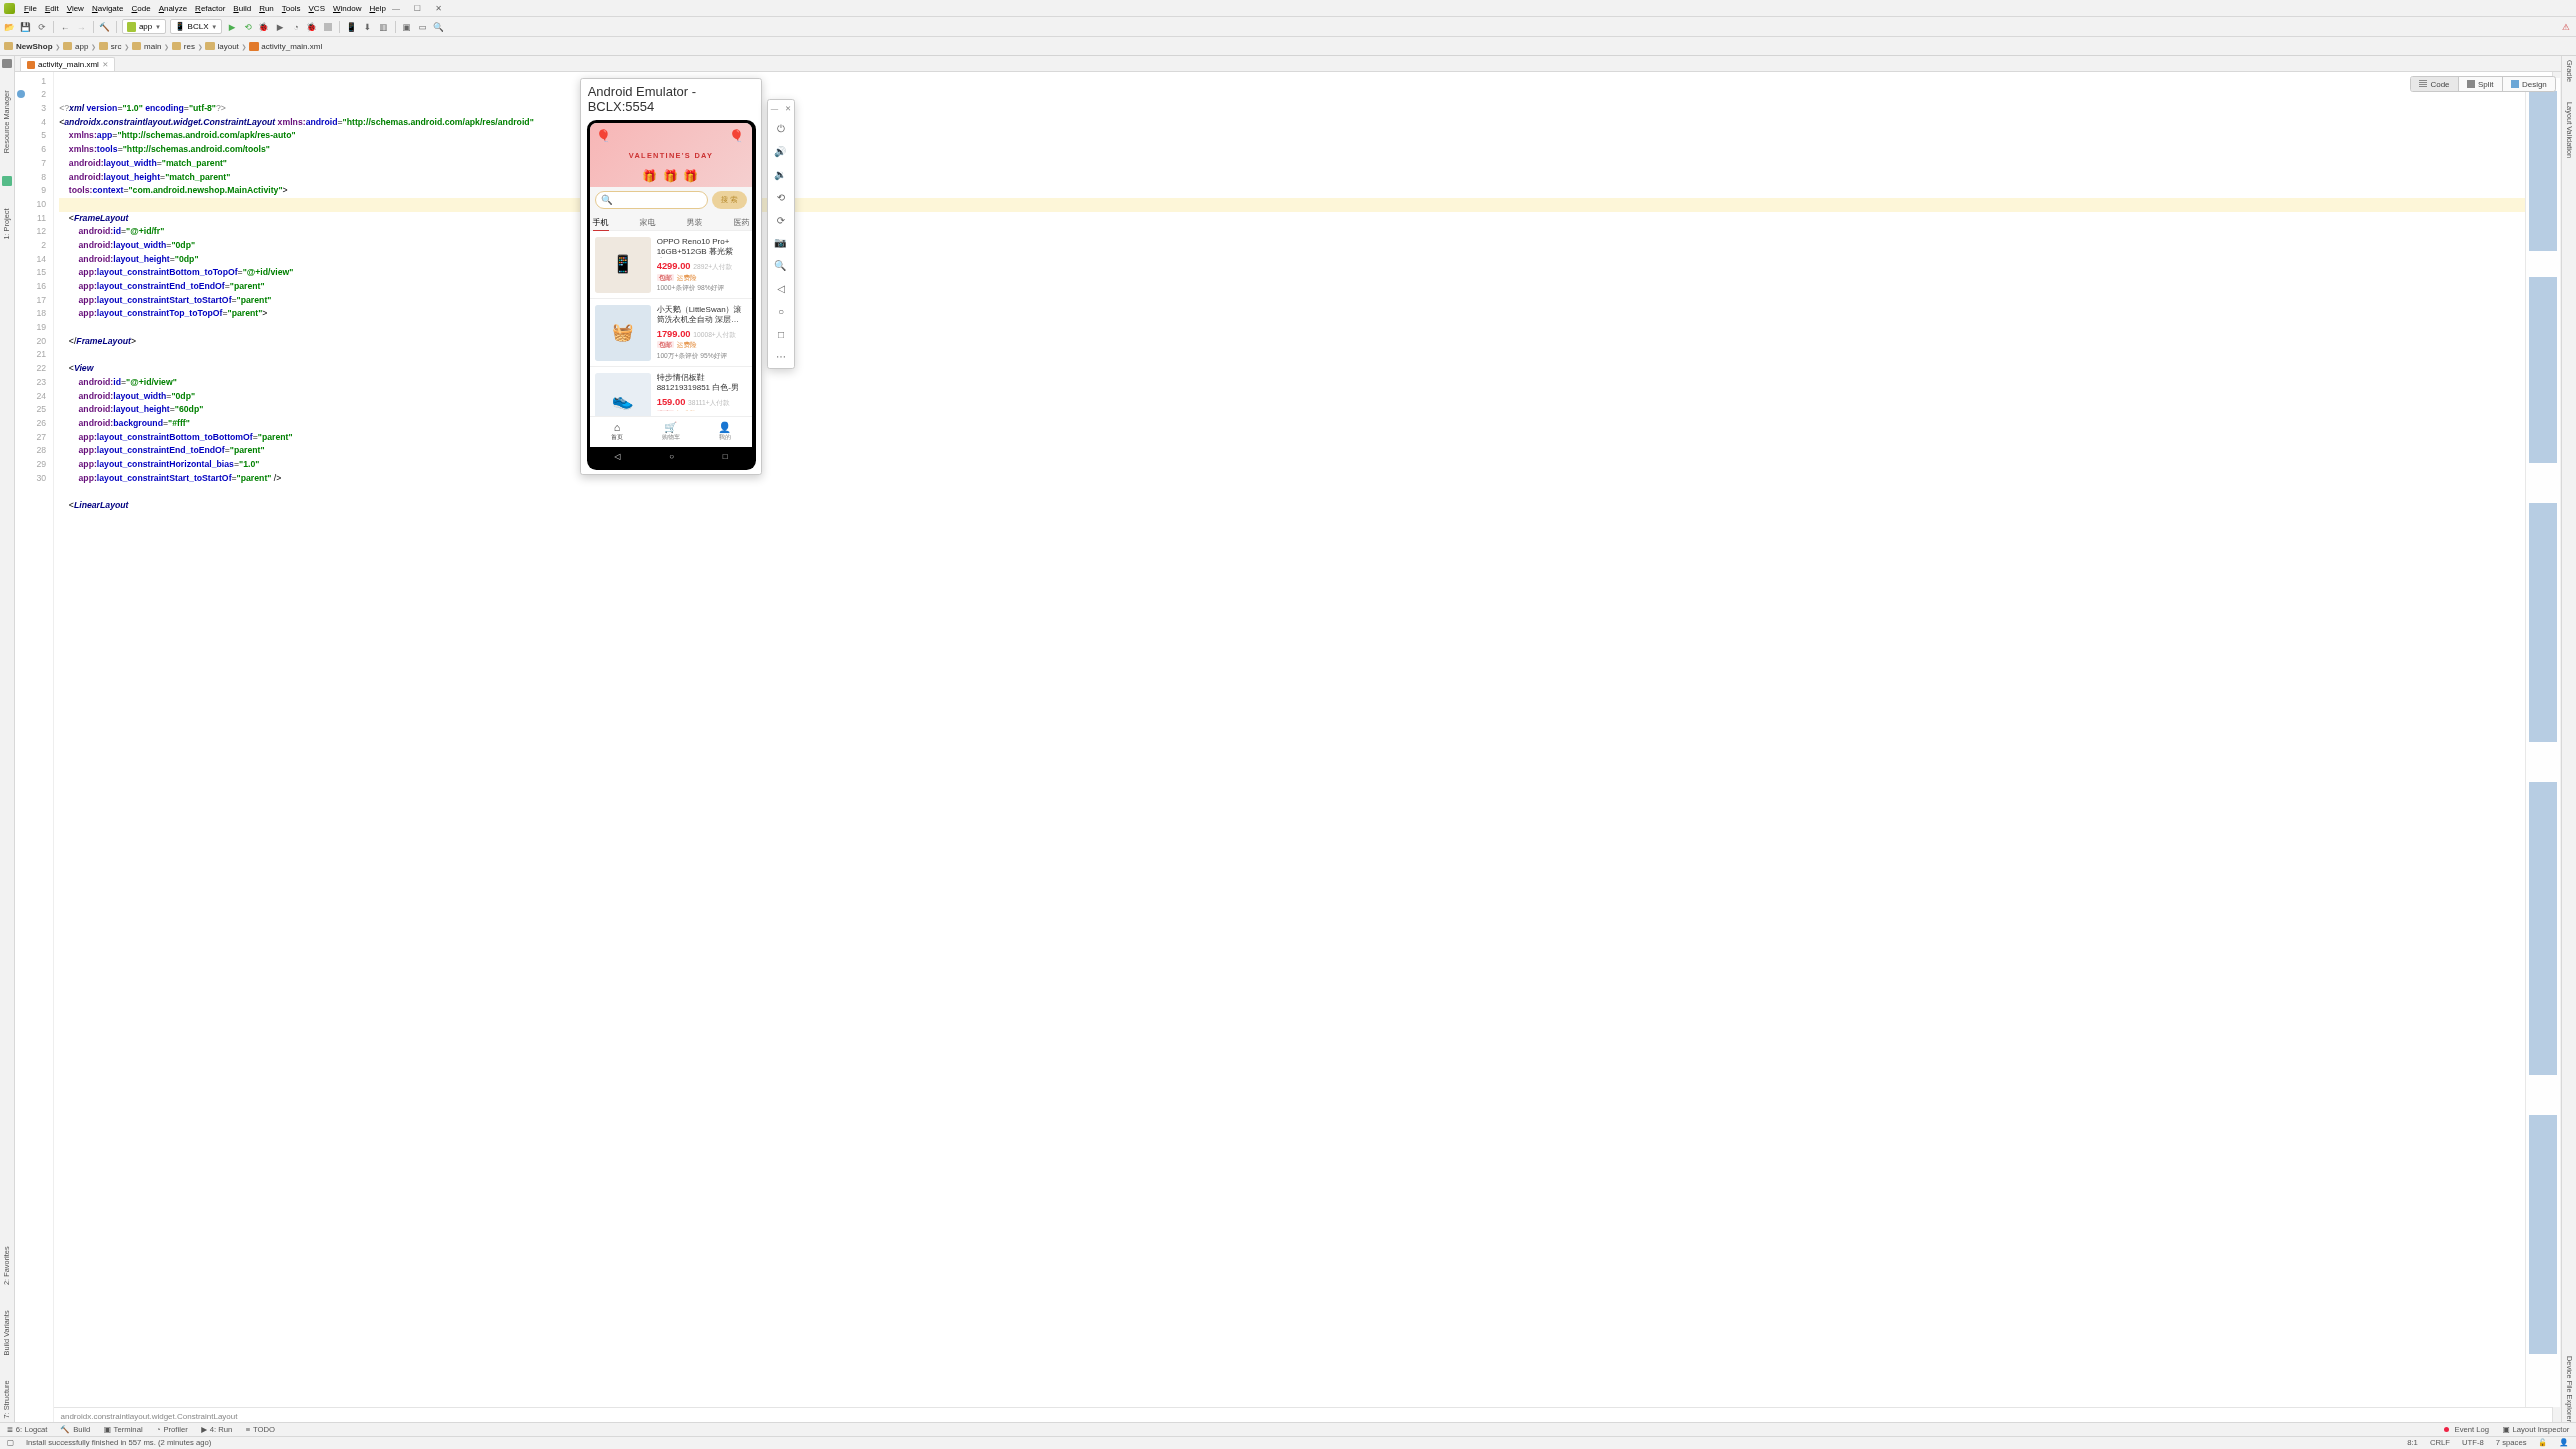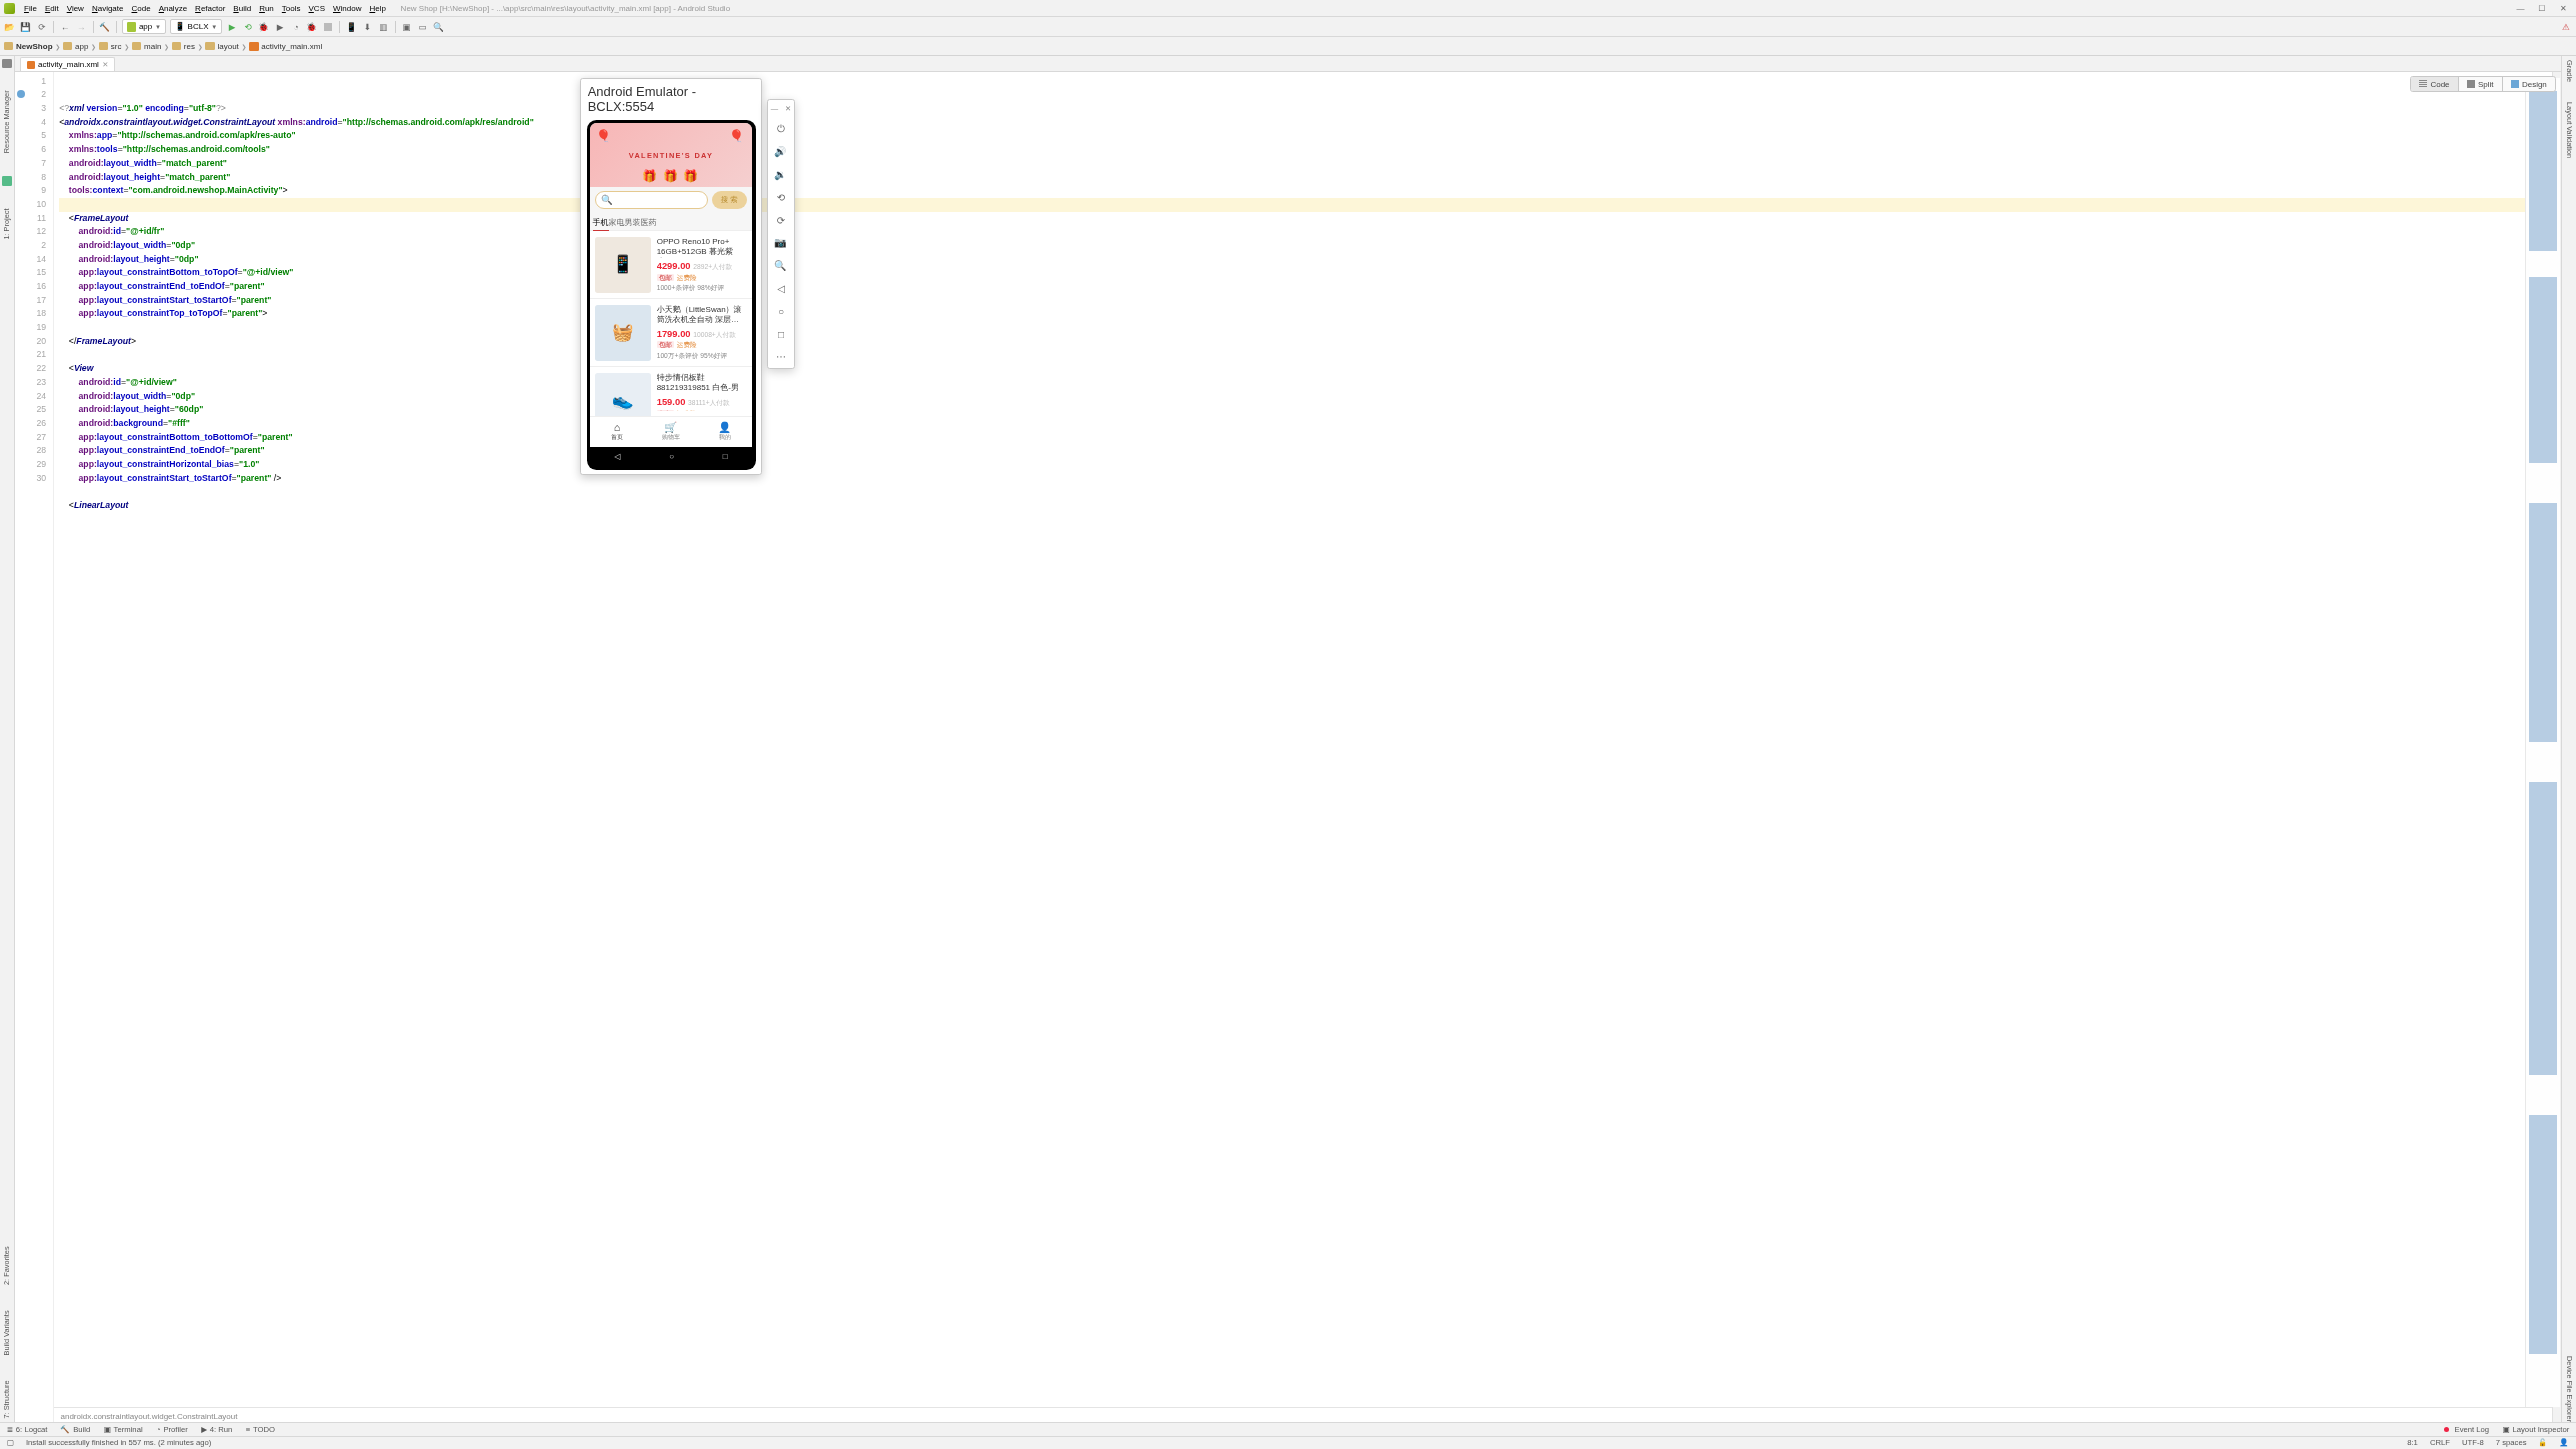--- a/index.html
+++ b/index.html
@@ -79,21 +79,21 @@
 .phone { margin: 0 auto 4px; width: 169px; background: #000; border-radius: 9.4px; padding: 3.4px; }
 .screen { width: 100%; background:#f6f6f6; border-radius: 6.7px 6.7px 0 0; overflow:hidden; }
 .banner { height: 64px; background: linear-gradient(135deg,#f7b6b6,#f5cfcf); display:flex; align-items:center; justify-content:center; color:#c33; font-weight:bold; font-size:7.4px; letter-spacing:1.3px; position:relative;}
 .banner::before, .banner::after { content:"🎈"; position:absolute; top:5.4px; font-size:12px; }
 .banner::before { left:6.7px; } .banner::after { right:6.7px; }
 .banner .gifts { position:absolute; bottom:4px; display:flex; gap:4px; font-size:12px;}
 .search-row { display:flex; gap:4px; padding: 4px 5.4px; align-items:center; }
 .search-box { flex:1; height:17.4px; border:0.7px solid #e5c98f; border-radius:9.4px; background:#fff; display:flex; align-items:center; padding:0 5.4px; }
 .search-box .mag { color:#d7b46a; font-size:9.4px;}
 .search-btn { width:35px; height:17.4px; border-radius:9.4px; background:#ecd29b; color:#b78b2e; display:flex;align-items:center;justify-content:center;font-size:7.4px;}
-.cat-tabs { display:flex; justify-content:flex-start; padding: 4px 2.7px 2.7px; font-size:8px; color:#666; }
+.cat-tabs { display:flex; justify-content:space-between; padding: 4px 2.7px 2.7px; font-size:8px; color:#666; }
 .cat-tabs .active { color:#000; position:relative; }
 .cat-tabs .active::after { content:""; position:absolute; left:0; right:0; bottom:-3.4px; height:1.3px; background:#c33; }
 .prod-list { background:#fff; }
 .prod { display:flex; gap:5.4px; padding:5.4px; border-top:0.7px solid #eee; }
 .prod-img { width:56px; height:56px; border-radius:2.7px; flex-shrink:0; display:flex;align-items:center;justify-content:center;font-size:17.4px;}
 .prod-body { flex:1; font-size:7.4px; color:#333; overflow:hidden;}
 .prod-title { font-size:8px; line-height:1.3; max-height:21px; overflow:hidden; font-weight:500;}
 .price-row { margin-top:2.7px; }
 .price { color:#e23; font-weight:bold; font-size:9.4px; }
 .sold  { color:#bbb; font-size:6.7px; margin-left:2.7px;}
@@ -140,21 +140,20 @@
       <span class="menu-item"><u>C</u>ode</span>
       <span class="menu-item"><u>A</u>nalyze</span>
       <span class="menu-item"><u>R</u>efactor</span>
       <span class="menu-item"><u>B</u>uild</span>
       <span class="menu-item"><u>R</u>un</span>
       <span class="menu-item"><u>T</u>ools</span>
       <span class="menu-item"><u>V</u>CS</span>
       <span class="menu-item"><u>W</u>indow</span>
       <span class="menu-item"><u>H</u>elp</span>
     </div>
-  <div class="title-path">New Shop [H:\NewShop] - ...\app\src\main\res\layout\activity_main.xml [app] - Android Studio</div>
   <div class="win-controls">
     <span>—</span>
     <span>☐</span>
     <span>✕</span>
   </div>
 </div>
 
 <div class="toolbar">
   <span class="tb-ico">📂</span>
   <span class="tb-ico">💾</span>

